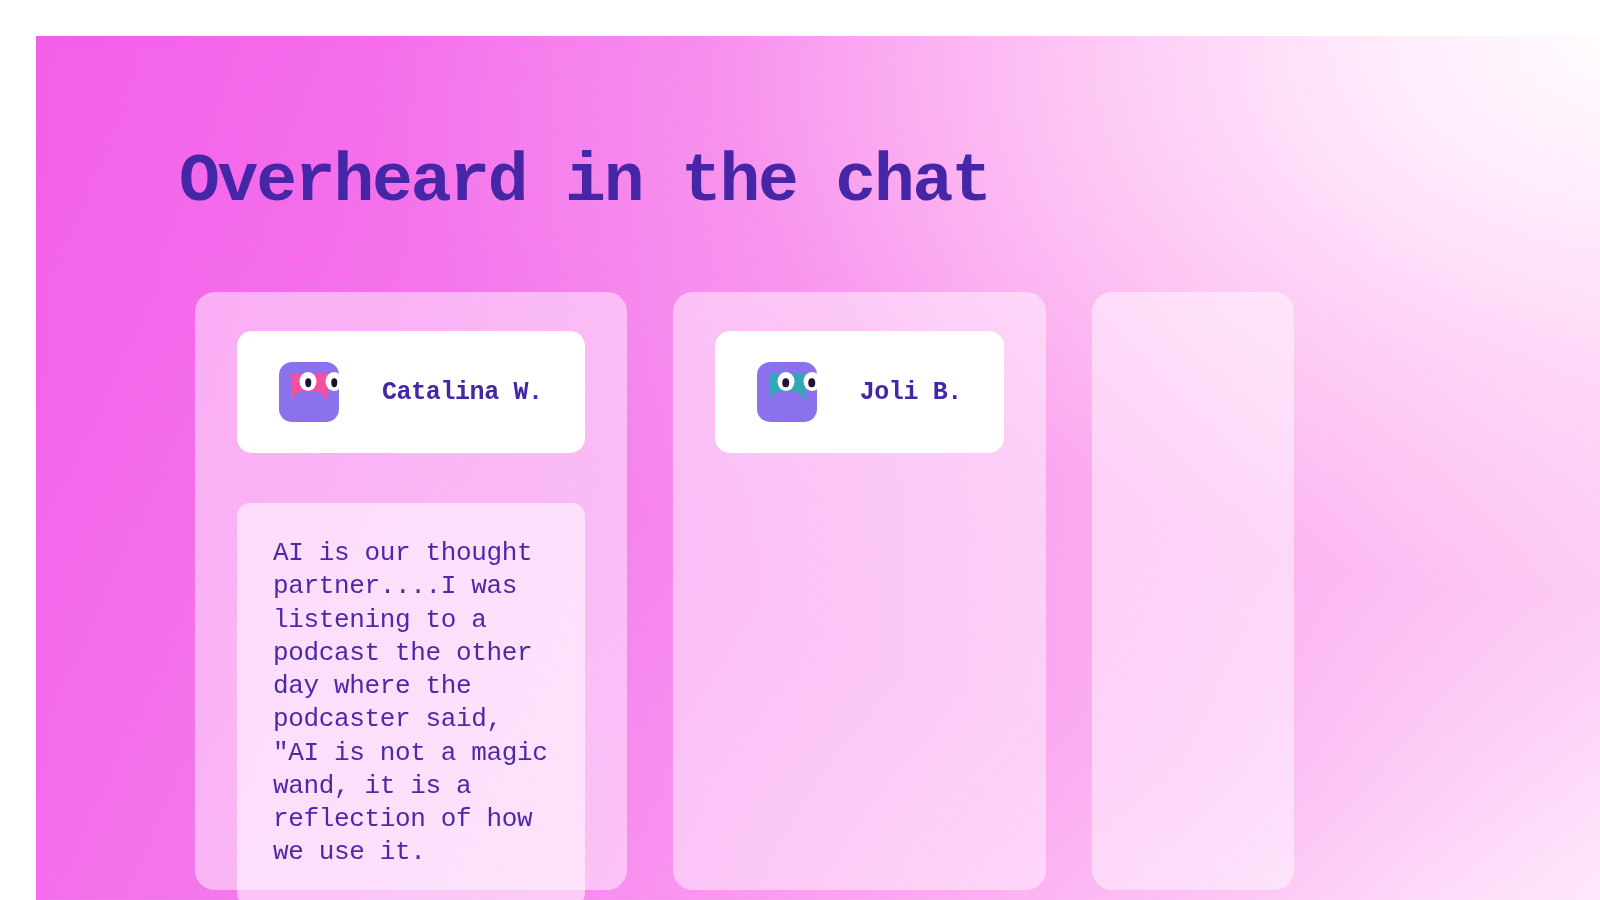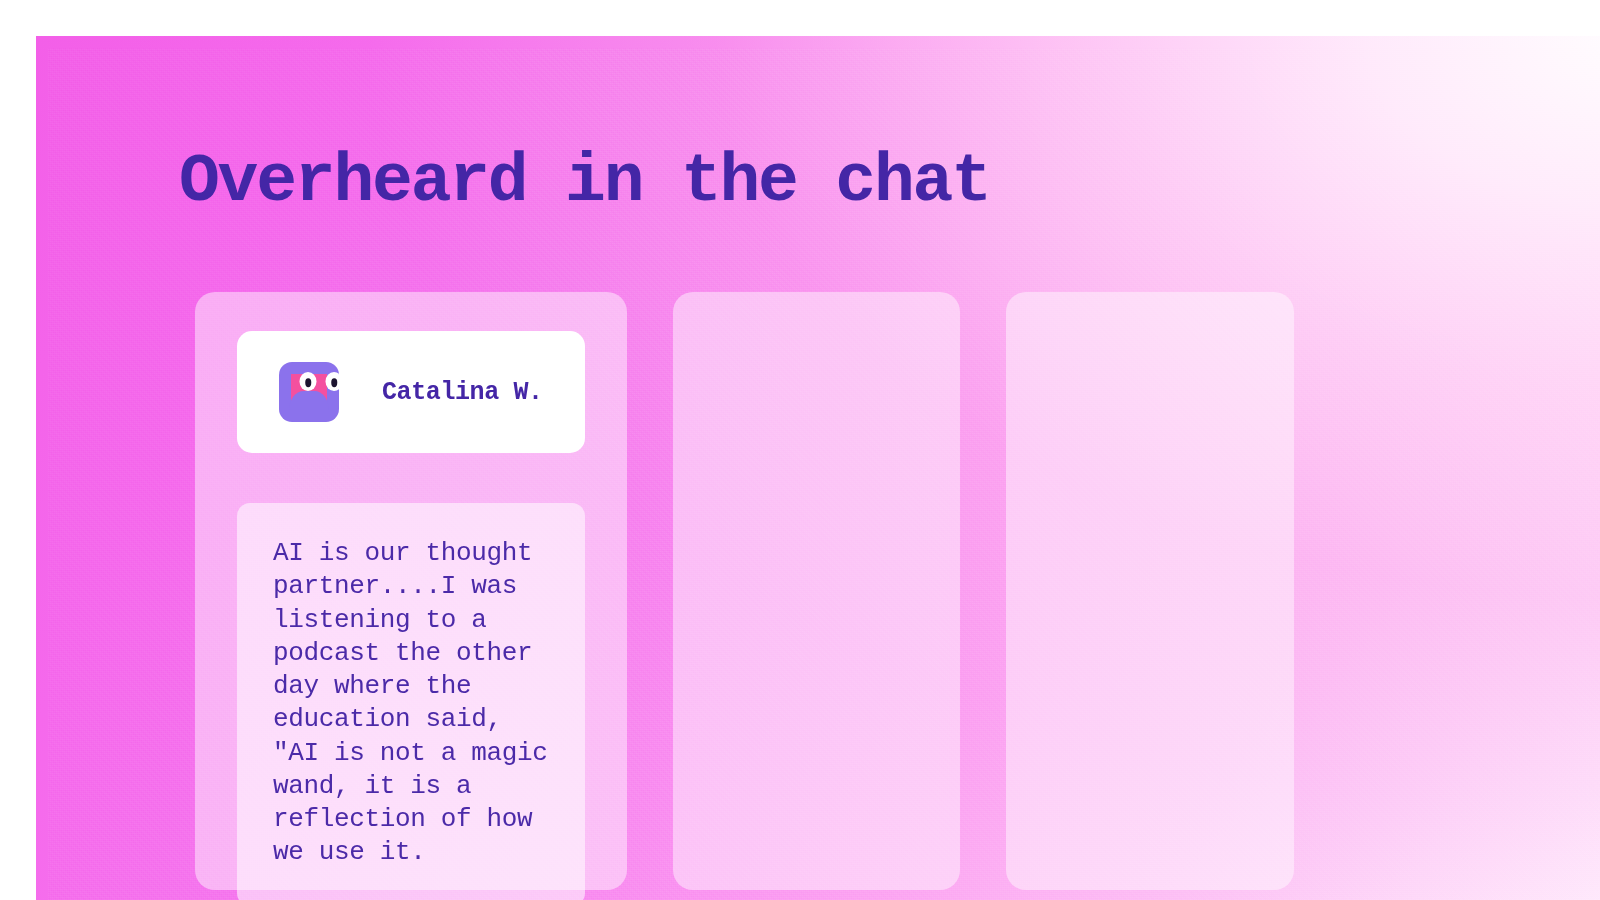--- a/index.html
+++ b/index.html
@@ -174,24 +174,35 @@
           <div class="hair" style="background:#f4509f"></div>
           <div class="head"></div>
           <div class="eyes">
             <div class="eye"></div>
             <div class="eye"></div>
           </div>
         </div>
         <div class="author-name">Catalina W.</div>
       </div>
       <div class="quote-box">
-        <div class="quote-text">AI is our thought partner....I was listening to a podcast the other day where the education said, "AI is not a magic wand, it is a reflection of how we use it.</div>
+        <div class="quote-text">AI is our thought partner....I was listening to a podcast the other day where the podcaster said, "AI is not a magic wand, it is a reflection of how we use it.</div>
       </div>
     </div>
 
     <div class="card-outer">
+      <div class="author-card">
+        <div class="avatar">
+          <div class="hair" style="background:#31a8b8"></div>
+          <div class="head"></div>
+          <div class="eyes">
+            <div class="eye"></div>
+            <div class="eye"></div>
+          </div>
+        </div>
+        <div class="author-name">Joli B.</div>
+      </div>
     </div>
 
     <div class="card-outer">
     </div>
 
   </div>
 </div>
 
 </body></html>

